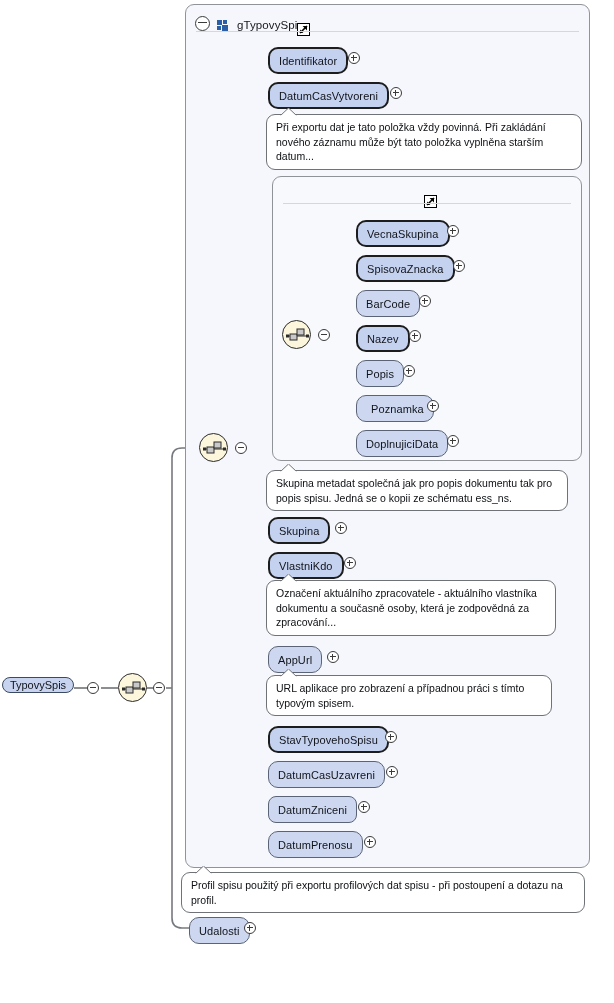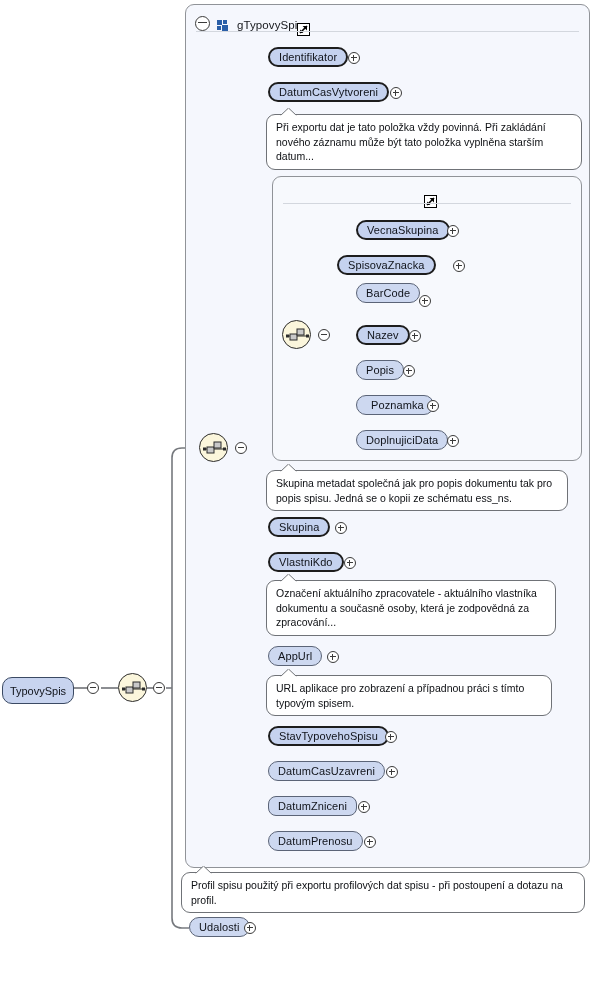--- a/index.html
+++ b/index.html
@@ -50,21 +50,21 @@
     letter-spacing:.1px;
   }
   .grp-link{
     position:absolute;width:13px;height:13px;background:#ffffff;
     border:1px solid #000;box-sizing:border-box;
   }
   .grp-link svg{display:block;}
 
   
   .elem{
-    position:absolute;height:20px;box-sizing:border-box;
+    position:absolute;height:27px;box-sizing:border-box;
     background:#c8d4ef;border:1px solid #3b4a63;border-radius:10px;
     display:flex;align-items:center;justify-content:center;
     padding:0 9px;white-space:nowrap;
     font-size:11px;color:#10131a;letter-spacing:.1px;
   }
   .elem.required{border-width:2px;border-color:#1d1d1d;background:#c5d2ef;}
   .elem.optional{border-width:1px;border-color:#5b6477;background:#cdd8f0;}
 
   .plus{
     position:absolute;width:12px;height:12px;border-radius:50%;
@@ -92,21 +92,21 @@
     background:#ffffff;border:1px solid #6f7277;border-radius:9px;
     padding:5px 8px 5px 9px;
     font-size:10.5px;line-height:14.6px;color:#0d0f13;
   }
   .note .tail{
     position:absolute;left:13px;top:-7px;width:17px;height:8px;overflow:hidden;
   }
   .note .tail svg{display:block;}
 
   .root-pill{
-    position:absolute;height:27px;box-sizing:border-box;
+    position:absolute;height:16px;box-sizing:border-box;
     background:#c8d4ef;border:1px solid #3b4a63;border-radius:10px;
     display:flex;align-items:center;justify-content:center;padding:0 10px;
     font-size:11px;white-space:nowrap;color:#10131a;
   }
 </style>
 </head>
 <body>
 
 <div id="canvas">
 
@@ -263,26 +263,26 @@
       <rect x="11" y="2" width="7" height="6" fill="#c9c9c9" stroke="#2b2b2b" stroke-width="1"></rect>
     </svg>
   </div>
   <div class="minus" style="left:318px;top:329px;"></div>
 
   <div class="elem required" style="left:356px;top:220px;">
     <span>VecnaSkupina</span>
   </div>
   <div class="plus" style="left:447px;top:225px;"></div>
 
-  <div class="elem required" style="left:337px;top:255px;">
+  <div class="elem required" style="left:356px;top:255px;">
     <span>SpisovaZnacka</span>
   </div>
   <div class="plus" style="left:453px;top:260px;"></div>
 
-  <div class="elem optional" style="left:356px;top:283px;">
+  <div class="elem optional" style="left:356px;top:290px;">
     <span>BarCode</span>
   </div>
   <div class="plus" style="left:419px;top:295px;"></div>
 
   <div class="elem required" style="left:356px;top:325px;">
     <span>Nazev</span>
   </div>
   <div class="plus" style="left:409px;top:330px;"></div>
 
   <div class="elem optional" style="left:356px;top:360px;">

